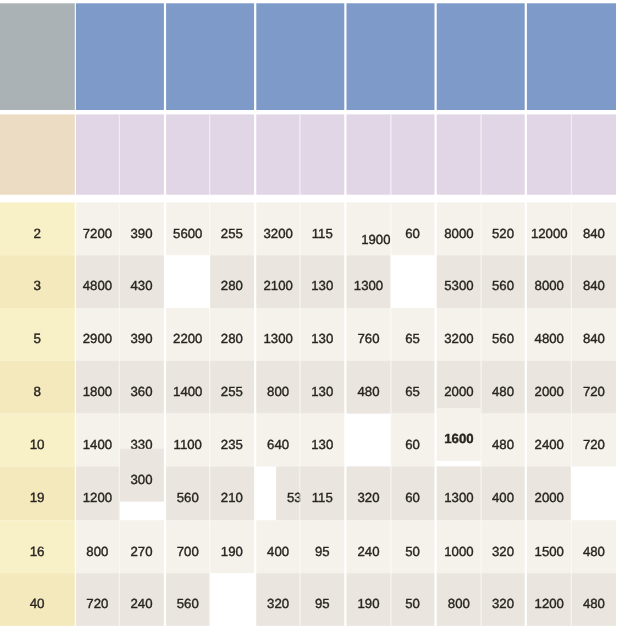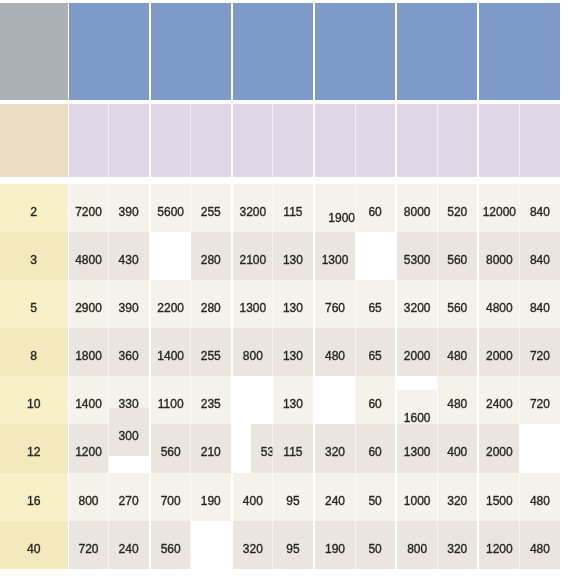--- a/index.html
+++ b/index.html
@@ -233,46 +233,49 @@
     </div>
     <div class="dc" style="left:108.58px;top:376.29999999999995px;width:40.08px;height:48.15px;padding-top:7.7px;background:#f5f1eb;">
       <span>330</span>
     </div>
     <div class="dc" style="left:150.66px;top:376.29999999999995px;width:40.08px;height:48.15px;padding-top:7.7px;background:#f5f1eb;">
       <span>1100</span>
     </div>
     <div class="dc" style="left:190.74px;top:376.29999999999995px;width:40.08px;height:48.15px;padding-top:7.7px;background:#f5f1eb;">
       <span>235</span>
     </div>
+    <div class="dc" style="left:232.82px;top:376.29999999999995px;width:40.08px;height:48.15px;padding-top:7.7px;background:#f5f1eb;">
+      <span>640</span>
+    </div>
     <div class="dc" style="left:272.9px;top:376.29999999999995px;width:40.08px;height:48.15px;padding-top:7.7px;background:#f5f1eb;">
       <span>130</span>
     </div>
     <div class="dc" style="left:355.06px;top:376.29999999999995px;width:40.08px;height:48.15px;padding-top:7.7px;background:#f5f1eb;">
       <span>60</span>
     </div>
-    <div class="dc" style="left:397.14px;top:390px;width:40.08px;height:48.15px;padding-top:7.7px;background:#f5f1eb;">
+    <div class="dc" style="left:397.14px;top:371px;width:40.08px;height:48.15px;padding-top:7.7px;background:#f5f1eb;font-weight:bold;">
       <span>1600</span>
     </div>
     <div class="dc" style="left:437.21999999999997px;top:376.29999999999995px;width:40.08px;height:48.15px;padding-top:7.7px;background:#f5f1eb;">
       <span>480</span>
     </div>
     <div class="dc" style="left:479.29999999999995px;top:376.29999999999995px;width:40.08px;height:48.15px;padding-top:7.7px;background:#f5f1eb;">
       <span>2400</span>
     </div>
     <div class="dc" style="left:519.38px;top:376.29999999999995px;width:41.08px;height:48.15px;padding-top:7.7px;background:#f5f1eb;">
       <span>720</span>
     </div>
     <div class="seam" style="left:108.08px;top:376.29999999999995px;width:1px;height:48.15px;"></div>
     <div class="seam" style="left:190.24px;top:376.29999999999995px;width:1px;height:48.15px;"></div>
     <div class="seam" style="left:272.4px;top:376.29999999999995px;width:1px;height:48.15px;"></div>
     <div class="seam" style="left:354.56px;top:376.29999999999995px;width:1px;height:48.15px;"></div>
     <div class="seam" style="left:436.71999999999997px;top:376.29999999999995px;width:1px;height:48.15px;"></div>
     <div class="seam" style="left:518.88px;top:376.29999999999995px;width:1px;height:48.15px;"></div>
     <div class="rh" style="top:424.45px;width:67.5px;height:48.15px;padding-top:7.7px;background:#f4e8bd;">
-      <span>12</span>
+      <span>19</span>
     </div>
     <div class="dc" style="left:68.5px;top:424.45px;width:40.08px;height:48.15px;padding-top:7.7px;background:#eae6df;">
       <span>1200</span>
     </div>
     <div class="dc" style="left:108.58px;top:408px;width:40.08px;height:48.15px;padding-top:7.7px;background:#eae6df;">
       <span>300</span>
     </div>
     <div class="dc" style="left:150.66px;top:424.45px;width:40.08px;height:48.15px;padding-top:7.7px;background:#eae6df;">
       <span>560</span>
     </div>

